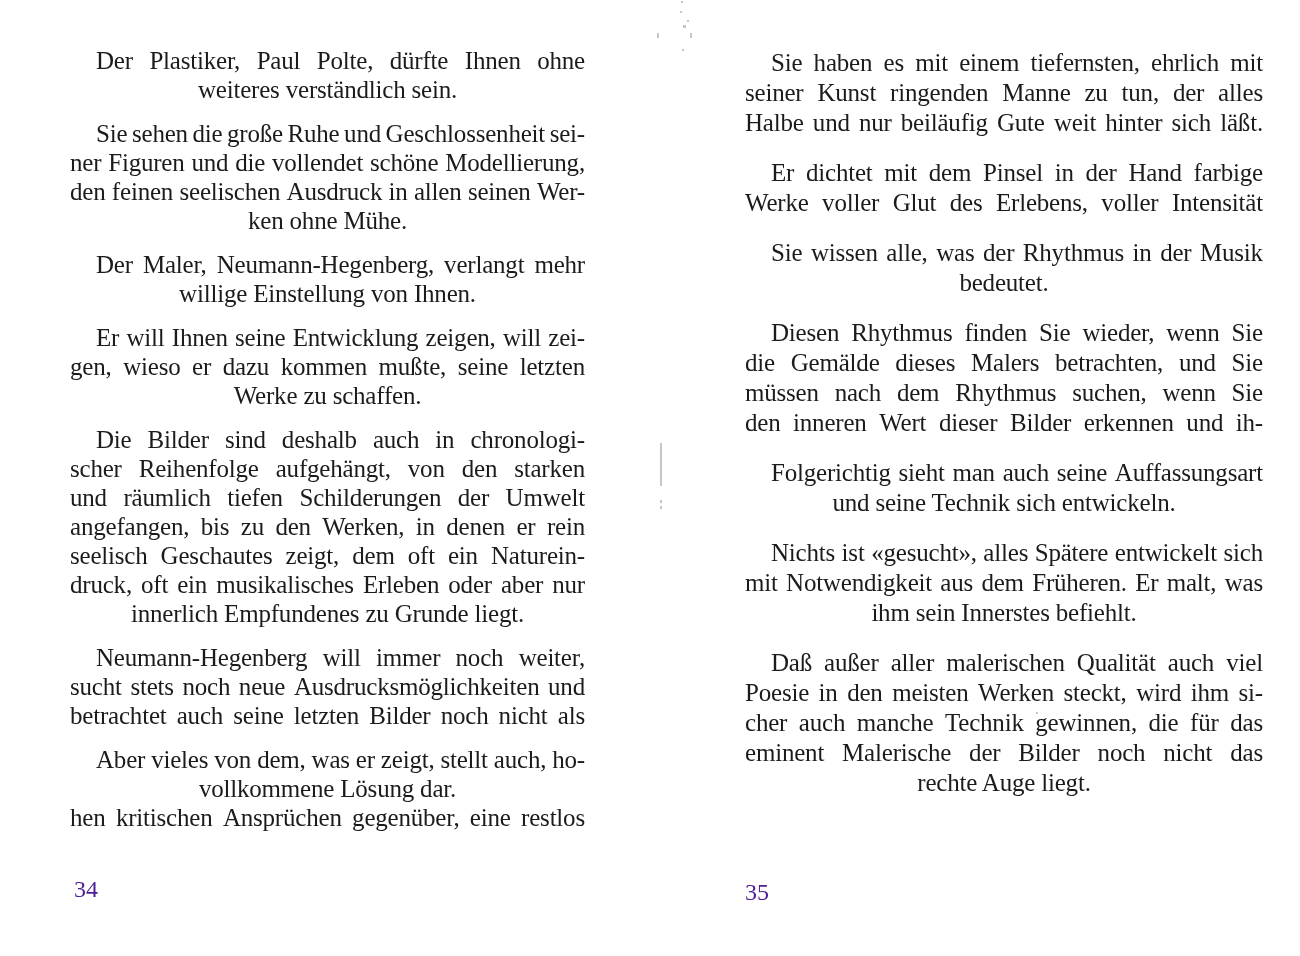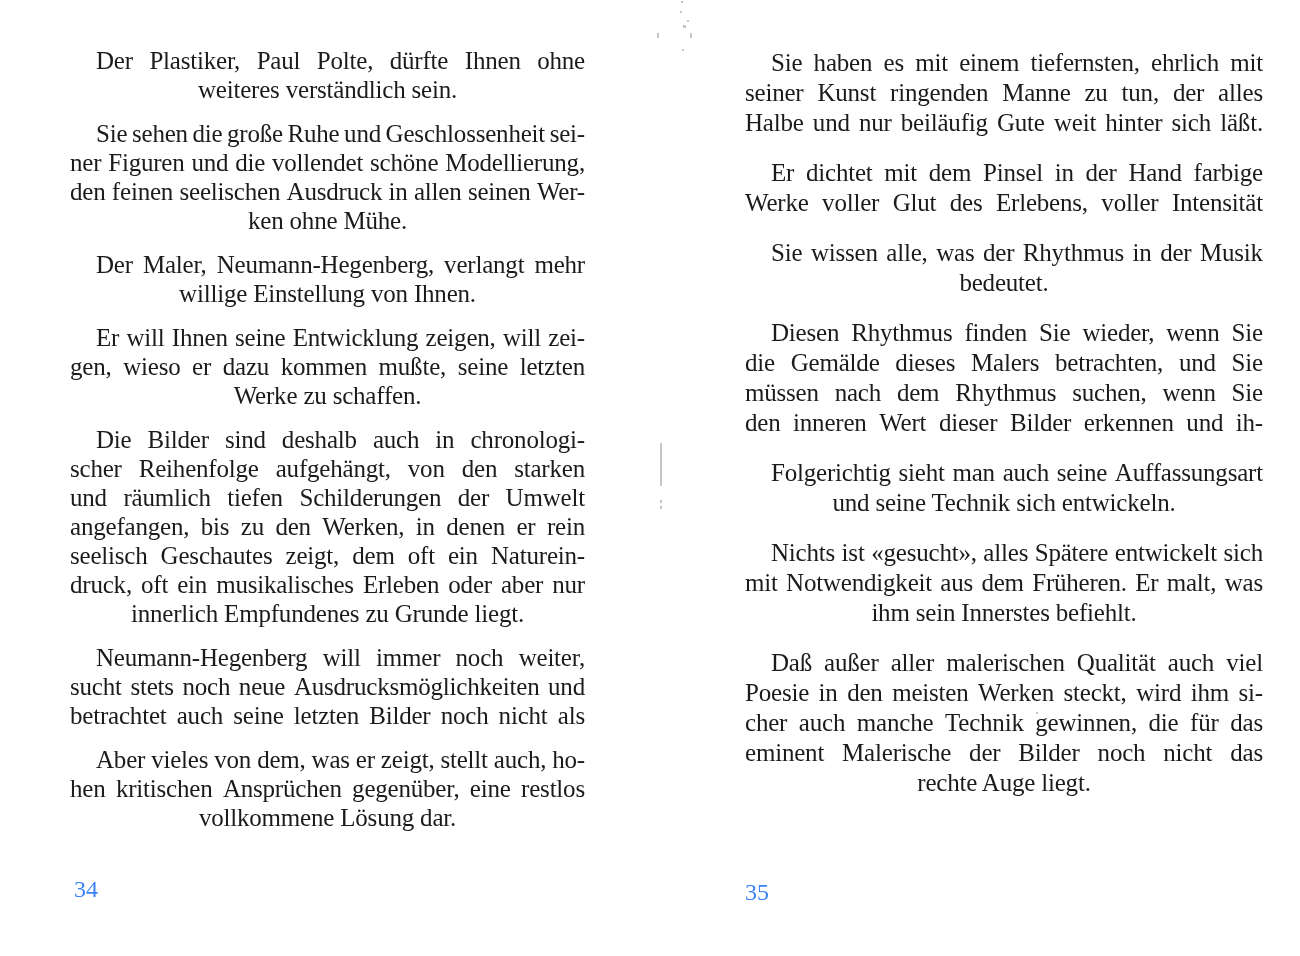--- a/index.html
+++ b/index.html
@@ -17,21 +17,21 @@
   #tb-right .para + .para{margin-top:20px;}
   .line{
     height:29px;line-height:29px;font-size:25px;
     letter-spacing:-0.2px;white-space:nowrap;text-align:center;
   }
   #tb-right .line{height:30px;line-height:30px;}
   .line.just{display:flex;justify-content:space-between;}
   .line.just .w{flex:0 0 auto;}
   .line.ind{padding-left:26px;}
   .it{}
-  .pagenum{position:absolute;font-size:24px;color:#3b82f6;}
+  .pagenum{position:absolute;font-size:24px;color:#4c1d95;}
   #pn-left{left:74px;top:876px;}
   #pn-right{left:745px;width:518px;text-align:left;top:879px;}
   .artifact{position:absolute;background:#c6c6c6;}
   #art-line{left:660px;top:443px;width:2px;height:43px;}
   #art-d1{left:660px;top:500px;width:2px;height:3px;}
   #art-d2{left:660px;top:506px;width:2px;height:3px;}
   #art-s1{left:681px;top:1px;width:2px;height:2px;}
   #art-s2{left:680px;top:11px;width:2px;height:2px;}
   #art-s3{left:687px;top:20px;width:2px;height:2px;}
   #art-s4{left:683px;top:25px;width:3px;height:3px;}
@@ -215,29 +215,29 @@
             <span class="w"><span>vieles</span></span>
             <span class="w"><span>von</span></span>
             <span class="w"><span>dem,</span></span>
             <span class="w"><span>was</span></span>
             <span class="w"><span>er</span></span>
             <span class="w"><span>zeigt,</span></span>
             <span class="w"><span>stellt</span></span>
             <span class="w"><span>auch,</span></span>
             <span class="w"><span class="it">ho-</span></span>
           </div>
+          <div class="line"><span class="w"><span class="it">vollkommene</span></span> <span class="w"><span>Lösung</span></span> <span class="w"><span>dar.</span></span></div>
           <div class="line just">
             <span class="w"><span class="it">hen</span></span>
             <span class="w"><span>kritischen</span></span>
             <span class="w"><span>Ansprüchen</span></span>
             <span class="w"><span>gegenüber,</span></span>
             <span class="w"><span>eine</span></span>
             <span class="w"><span class="it">restlos</span></span>
           </div>
-          <div class="line"><span class="w"><span class="it">vollkommene</span></span> <span class="w"><span>Lösung</span></span> <span class="w"><span>dar.</span></span></div>
         </div>
       </div>
     <div class="pagenum" id="pn-left">34</div>
   </div>
 
   <div class="page">
     <div class="textblock" id="tb-right">
         <div class="para">
           <div class="line just ind">
             <span class="w"><span>Sie</span></span>

